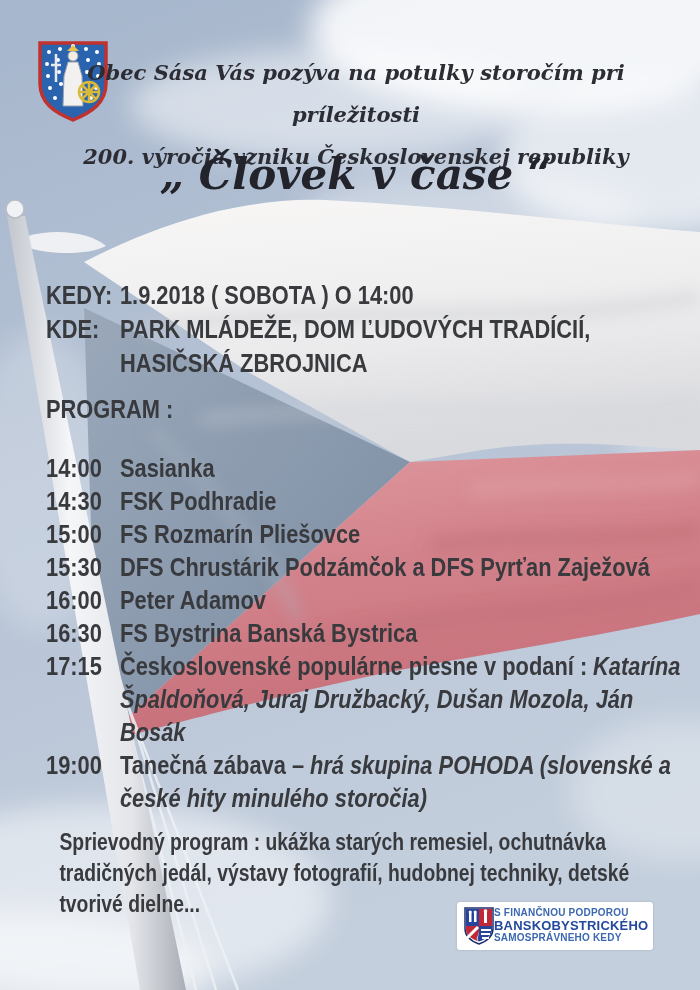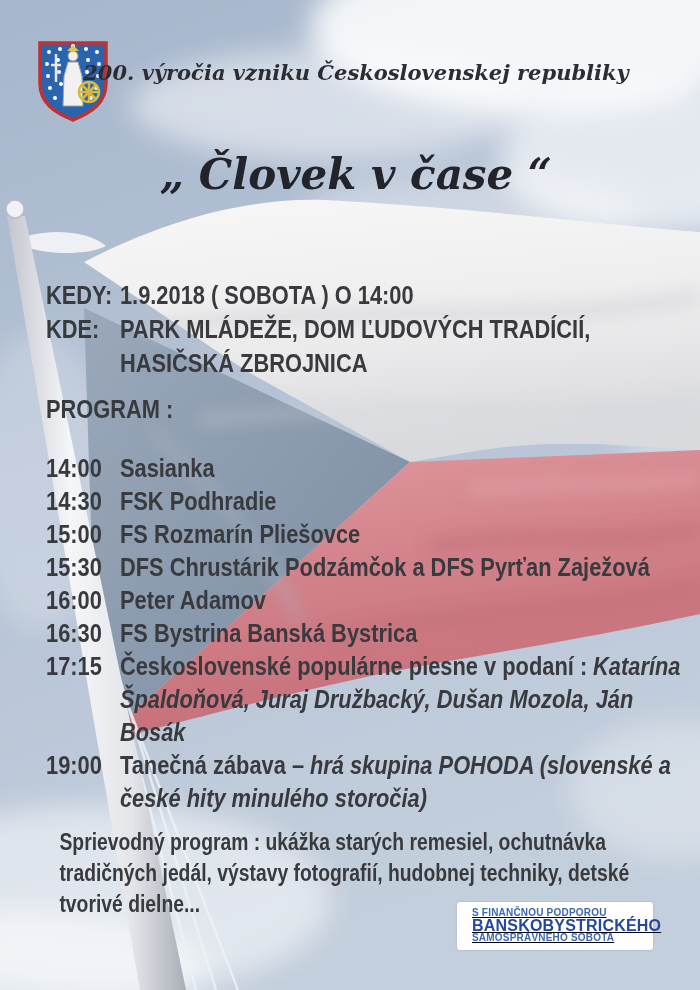--- a/index.html
+++ b/index.html
@@ -44,23 +44,23 @@
     font-size:23px; line-height:31px;
   }
 
   
   .sponsor {
     position:absolute; left:457px; top:902px; width:196px; height:48px;
     background:#ffffff; border-radius:3px;
     display:flex; align-items:center; padding-left:7px; box-sizing:border-box;
     box-shadow:0 0 2px rgba(90,100,120,.35);
   }
-  .sponsor-text { margin-left:8px; line-height:12.5px; letter-spacing:.2px;text-decoration:underline; }
+  .sponsor-text { line-height:12.5px; letter-spacing:.2px; }
   .sp1, .sp3 { font-size:10px; color:#3c68b0; font-weight:700; }
-  .sp2 { font-size:16px; color:#24489e; font-weight:700; }
+  .sp2 { font-size:13px; color:#24489e; font-weight:700; }
 
   .crest { position:absolute; left:36px; top:40px; }
 </style>
 </head>
 <body>
 
 <div class="poster">
 
   <svg class="bg" viewBox="0 0 700 990" xmlns="http://www.w3.org/2000/svg">
     <defs>
@@ -182,20 +182,21 @@
     <g stroke="#d8b93a" stroke-width="2.5" fill="none">
       <circle cx="53" cy="52" r="10"></circle>
       <line x1="43" y1="52" x2="63" y2="52"></line>
       <line x1="53" y1="42" x2="53" y2="62"></line>
       <line x1="46" y1="45" x2="60" y2="59"></line>
       <line x1="60" y1="45" x2="46" y2="59"></line>
     </g>
   </svg>
 
   <div class="invite script">
+    <div>Obec Sása Vás pozýva na potulky storočím pri príležitosti</div>
     <div>200. výročia vzniku Československej republiky</div>
   </div>
 
   <div class="main-title script">„ Človek v čase “</div>
 
   <div class="content">
     <div class="kv">
       <span class="klabel">KEDY:</span>
       <span class="kvalue">1.9.2018 ( SOBOTA ) O 14:00</span>
     </div>
@@ -261,17 +262,17 @@
         <rect x="20" y="5" width="3" height="11"></rect>
         <circle cx="21.5" cy="4" r="1.8"></circle>
         <rect x="17" y="22" width="10" height="2"></rect>
         <rect x="17" y="26" width="9" height="2"></rect>
         <rect x="18" y="30" width="7" height="2"></rect>
       </g>
     </svg>
     <div class="sponsor-text">
       <div class="sp1">S FINANČNOU PODPOROU</div>
       <div class="sp2">BANSKOBYSTRICKÉHO</div>
-      <div class="sp3">SAMOSPRÁVNEHO SOBOTA</div>
+      <div class="sp3">SAMOSPRÁVNEHO KEDY</div>
     </div>
   </div>
 
 </div>
 
 </body></html>

